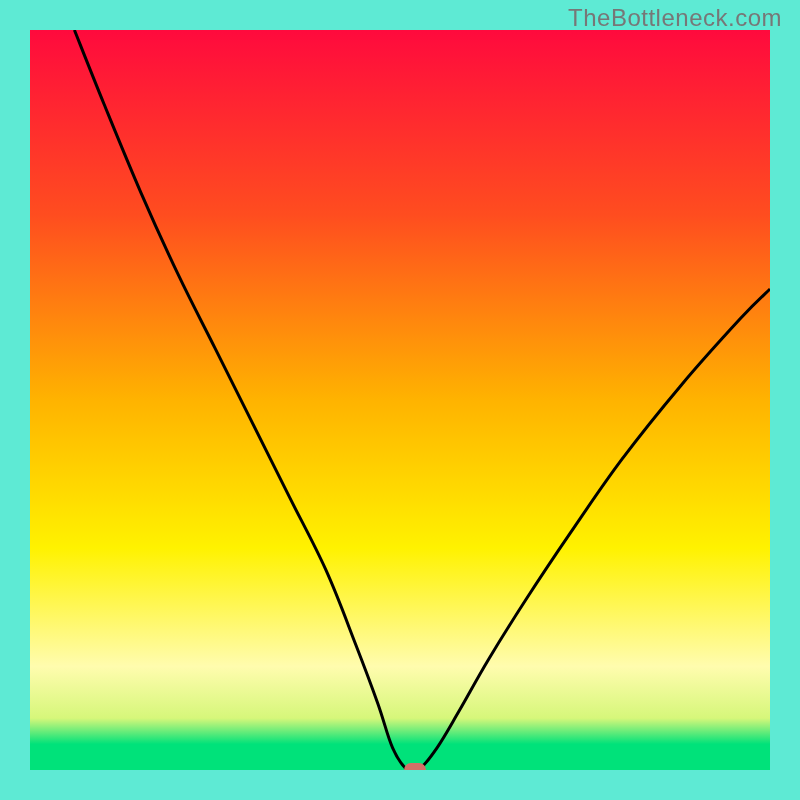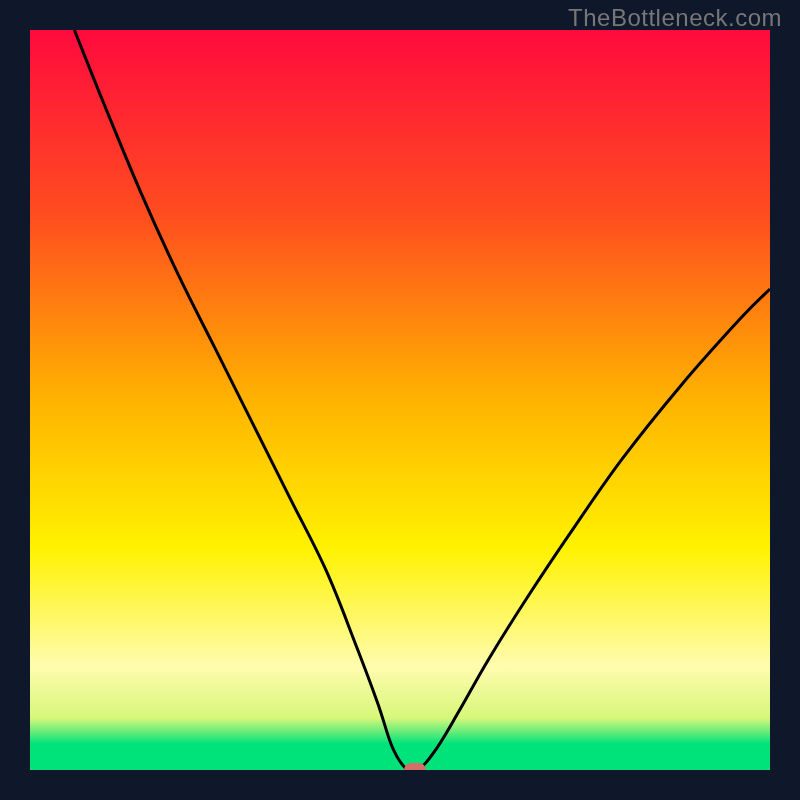--- a/index.html
+++ b/index.html
@@ -8,21 +8,21 @@
     width: 800px;
     height: 800px;
     background: #000;
     font-family: Arial, Helvetica, sans-serif;
     overflow: hidden;
   }
   .chart-container {
     position: relative;
     width: 800px;
     height: 800px;
-    background: #0f172a;
+    background: #5eead4;
   }
   .watermark {
     position: absolute;
     top: 4px;
     right: 18px;
     color: #777;
     font-size: 24px;
     font-weight: 500;
     letter-spacing: 0.5px;
     z-index: 10;

